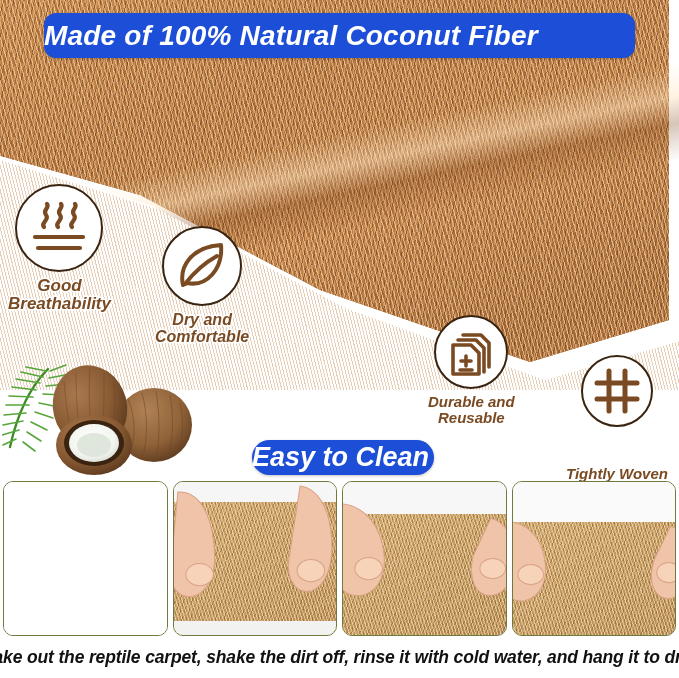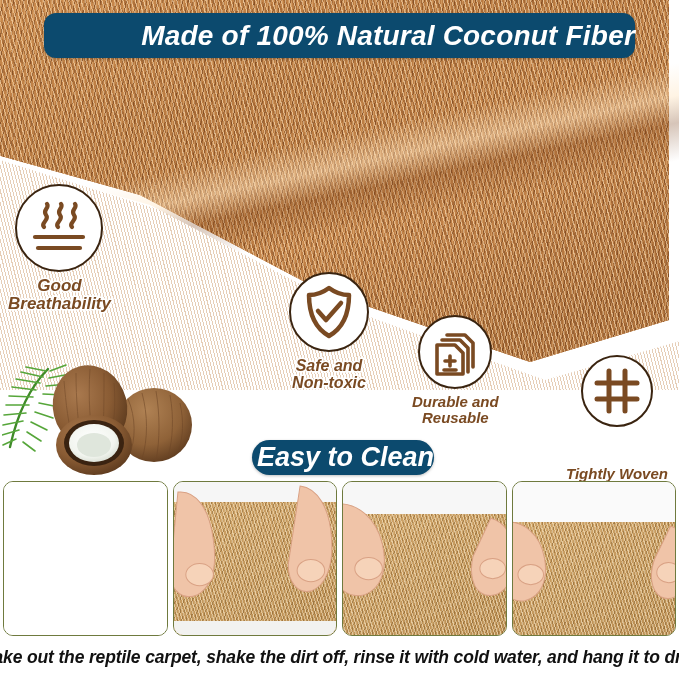--- a/index.html
+++ b/index.html
@@ -37,22 +37,22 @@
     position:absolute;left:0;top:140px;width:700px;height:250px;
     background-image:repeating-linear-gradient(76deg, rgba(197,140,86,.85) 0px, rgba(197,140,86,.85) 1px, rgba(0,0,0,0) 1px, rgba(0,0,0,0) 3px);
     -webkit-clip-path: polygon(0 20px, 160px 70px, 345px 168px, 545px 240px, 690px 198px, 690px 250px, 0 250px);
     clip-path: polygon(0 20px, 160px 70px, 345px 168px, 545px 240px, 690px 198px, 690px 250px, 0 250px);
     opacity:.5;pointer-events:none;
   }
 
   
   .banner{
     position:absolute;border-radius:12px;
-    background:#0c4a6e;
-    display:flex;align-items:center;justify-content:flex-end;
+    background:#1d4ed8;
+    display:flex;align-items:center;justify-content:flex-start;
     box-shadow:0 1px 3px rgba(0,0,0,.25);
   }
   .banner-title{
     left:44px;top:13px;width:591px;height:45px;
   }
   .banner-title .txt{
     color:#fff;font-style:italic;font-weight:bold;font-size:28px;
     letter-spacing:.2px;white-space:nowrap;line-height:1;
   }
   .banner-clean{
@@ -76,21 +76,21 @@
     color:#7a4a22;font-style:italic;font-weight:bold;
     line-height:1.08;white-space:pre-line;
     -webkit-text-stroke:3px #fff;
     paint-order:stroke fill;
     text-shadow:0 0 2px #fff;
   }
 
   #f1{left:8px;top:184px;}   #f1 .icon-circle{width:88px;height:88px;}  #f1 .feat-label{font-size:17px;}
   #f2{left:155px;top:226px;} #f2 .icon-circle{width:80px;height:80px;}  #f2 .feat-label{font-size:16px;}
   #f3{left:289px;top:272px;} #f3 .icon-circle{width:80px;height:80px;}  #f3 .feat-label{font-size:16px;}
-  #f4{left:412px;top:315px;} #f4 .icon-circle{width:74px;height:74px;}  #f4 .feat-label{font-size:15px;}
+  #f4{left:428px;top:315px;} #f4 .icon-circle{width:74px;height:74px;}  #f4 .feat-label{font-size:15px;}
   #f5{left:566px;top:355px;gap:34px;} #f5 .icon-circle{width:72px;height:72px;}  #f5 .feat-label{font-size:15px;}
 
   .icon-svg{display:block;}
 
   
   .coconuts{position:absolute;left:2px;top:355px;width:210px;height:120px;}
 
   
   .photos{position:absolute;left:3px;top:481px;width:673px;height:155px;display:flex;gap:5px;}
   .photo{
@@ -139,31 +139,31 @@
         <path d="M29 28 C25 24 35 21 31 16 C27 11 35 9 32 5"></path>
         <path d="M43 28 C39 24 49 21 45 16 C41 11 49 9 46 5"></path>
         <path d="M6 38 H54"></path>
         <path d="M9 49 H51"></path>
       </svg>
     </div>
     <div class="feat-label">Good
 Breathability</div>
   </div>
 
-
-  <div class="feature" id="f3">
+  <div class="feature" id="f2">
     <div class="icon-circle">
-      <svg class="icon-svg" width="52" height="56" viewBox="0 0 52 56" fill="none" stroke="#7a4a22" stroke-width="4.5" stroke-linecap="round" stroke-linejoin="round">
-        <path d="M26 4 C18 10 12 11 6 11 C6 30 12 44 26 52 C40 44 46 30 46 11 C40 11 34 10 26 4 Z"></path>
-        <path d="M15 27 L23 36 L38 19" stroke-width="4.5"></path>
-      </svg>
-    </div>
-    <div class="feat-label">Safe and
-Non-toxic</div>
-  </div>
+      <svg class="icon-svg" width="54" height="54" viewBox="0 0 54 54" fill="none" stroke="#7a4a22" stroke-width="4" stroke-linecap="round" stroke-linejoin="round">
+        <path d="M8 46 C4 28 16 8 46 6 C48 30 32 48 12 44 Z"></path>
+        <path d="M10 45 C20 32 31 23 42 17"></path>
+      </svg>
+    </div>
+    <div class="feat-label">Dry and
+Comfortable</div>
+  </div>
+
 
   <div class="feature" id="f4">
     <div class="icon-circle">
       <svg class="icon-svg" width="48" height="52" viewBox="0 0 48 52" fill="none" stroke="#7a4a22" stroke-width="3.6" stroke-linecap="round" stroke-linejoin="round">
         <path d="M16 9 H34 L42 17 V41"></path>
         <path d="M11 14 H29 L37 22 V46"></path>
         <path d="M6 19 H24 L32 27 V48 H6 Z"></path>
         <path d="M19 30 V40 M14 35 H24"></path>
         <path d="M13 44 H25"></path>
       </svg>

